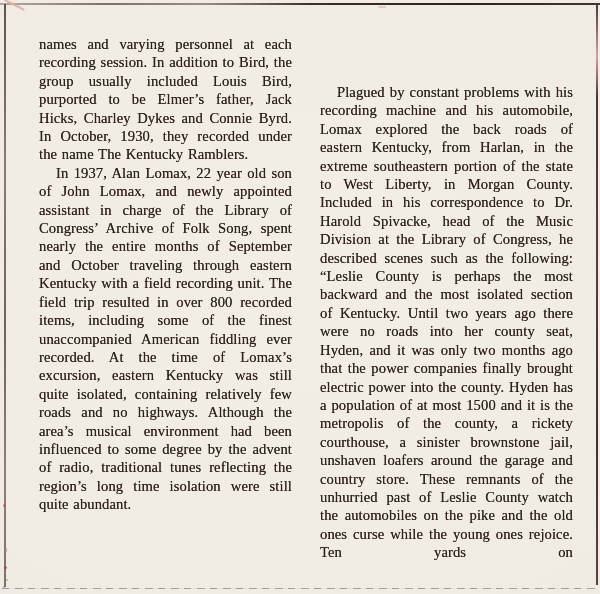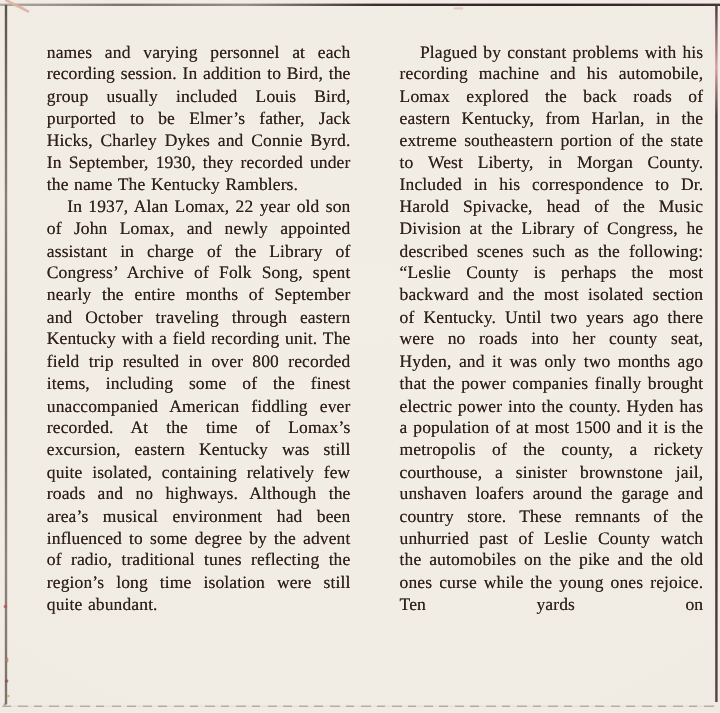--- a/index.html
+++ b/index.html
@@ -40,21 +40,21 @@
   .col {
     position: absolute; top: 35px;
     text-align: justify;
     font-size: 14.6px;
     line-height: 18.4px;
     letter-spacing: 0.1px;
     word-spacing: 0.06em;
     text-shadow: 0 0 0.35px rgba(47,32,27,0.75);
   }
   .col-left  { left: 39px;  width: 253px; }
-  .col-right { left: 333px; width: 253px; }
+  .col-right { left: 320px; width: 253px; margin-top: 48px; }
   .para { margin: 0; }
   .para.indent { text-indent: 17px; }
   .para.justify-last { text-align-last: justify; }
   
   .artifact { position: absolute; pointer-events: none; }
   .scratch-tl-1 { left: 5px; top: -1px; width: 22px; height: 2px;
     background: #dba79a; transform: rotate(27deg); transform-origin: left top; opacity: 0.8; }
   .scratch-tl-2 { left: 9px; top: 4px; width: 12px; height: 1.5px;
     background: #e0b3a6; transform: rotate(24deg); opacity: 0.7; }
   .speck { width: 3px; height: 3px; border-radius: 50%; }
@@ -69,21 +69,21 @@
 <body>
 
 <div class="page">
 
   <div class="frame-top"></div>
   <div class="frame-left"></div>
   <div class="frame-right"></div>
   <div class="frame-bottom"></div>
 
   <div class="col col-left">
-    <p class="para">names and varying personnel at each recording session. In addition to Bird, the group usually included Louis Bird, purported to be Elmer’s father, Jack Hicks, Charley Dykes and Connie Byrd. In September, 1930, they recorded under the name The Kentucky Ramblers.</p>
+    <p class="para">names and varying personnel at each recording session. In addition to Bird, the group usually included Louis Bird, purported to be Elmer’s father, Jack Hicks, Charley Dykes and Connie Byrd. In October, 1930, they recorded under the name The Kentucky Ramblers.</p>
     <p class="para indent">In 1937, Alan Lomax, 22 year old son of John Lomax, and newly appointed assistant in charge of the Library of Congress’ Archive of Folk Song, spent nearly the entire months of September and October traveling through eastern Kentucky with a field recording unit. The field trip resulted in over 800 recorded items, including some of the finest unaccompanied American fiddling ever recorded. At the time of Lomax’s excursion, eastern Kentucky was still quite isolated, containing relatively few roads and no highways. Although the area’s musical environment had been influenced to some degree by the advent of radio, traditional tunes reflecting the region’s long time isolation were still quite abundant.</p>
   </div>
 
   <div class="col col-right">
     <p class="para indent justify-last">Plagued by constant problems with his recording machine and his automobile, Lomax explored the back roads of eastern Kentucky, from Harlan, in the extreme southeastern portion of the state to West Liberty, in Morgan County. Included in his correspondence to Dr. Harold Spivacke, head of the Music Division at the Library of Congress, he described scenes such as the following: “Leslie County is perhaps the most backward and the most isolated section of Kentucky. Until two years ago there were no roads into her county seat, Hyden, and it was only two months ago that the power companies finally brought electric power into the county. Hyden has a population of at most 1500 and it is the metropolis of the county, a rickety courthouse, a sinister brownstone jail, unshaven loafers around the garage and country store. These remnants of the unhurried past of Leslie County watch the automobiles on the pike and the old ones curse while the young ones rejoice. Ten yards on</p>
   </div>
 
   <div class="artifact scratch-tl-1"></div>
   <div class="artifact scratch-tl-2"></div>
   <div class="artifact speck speck-1"></div>

